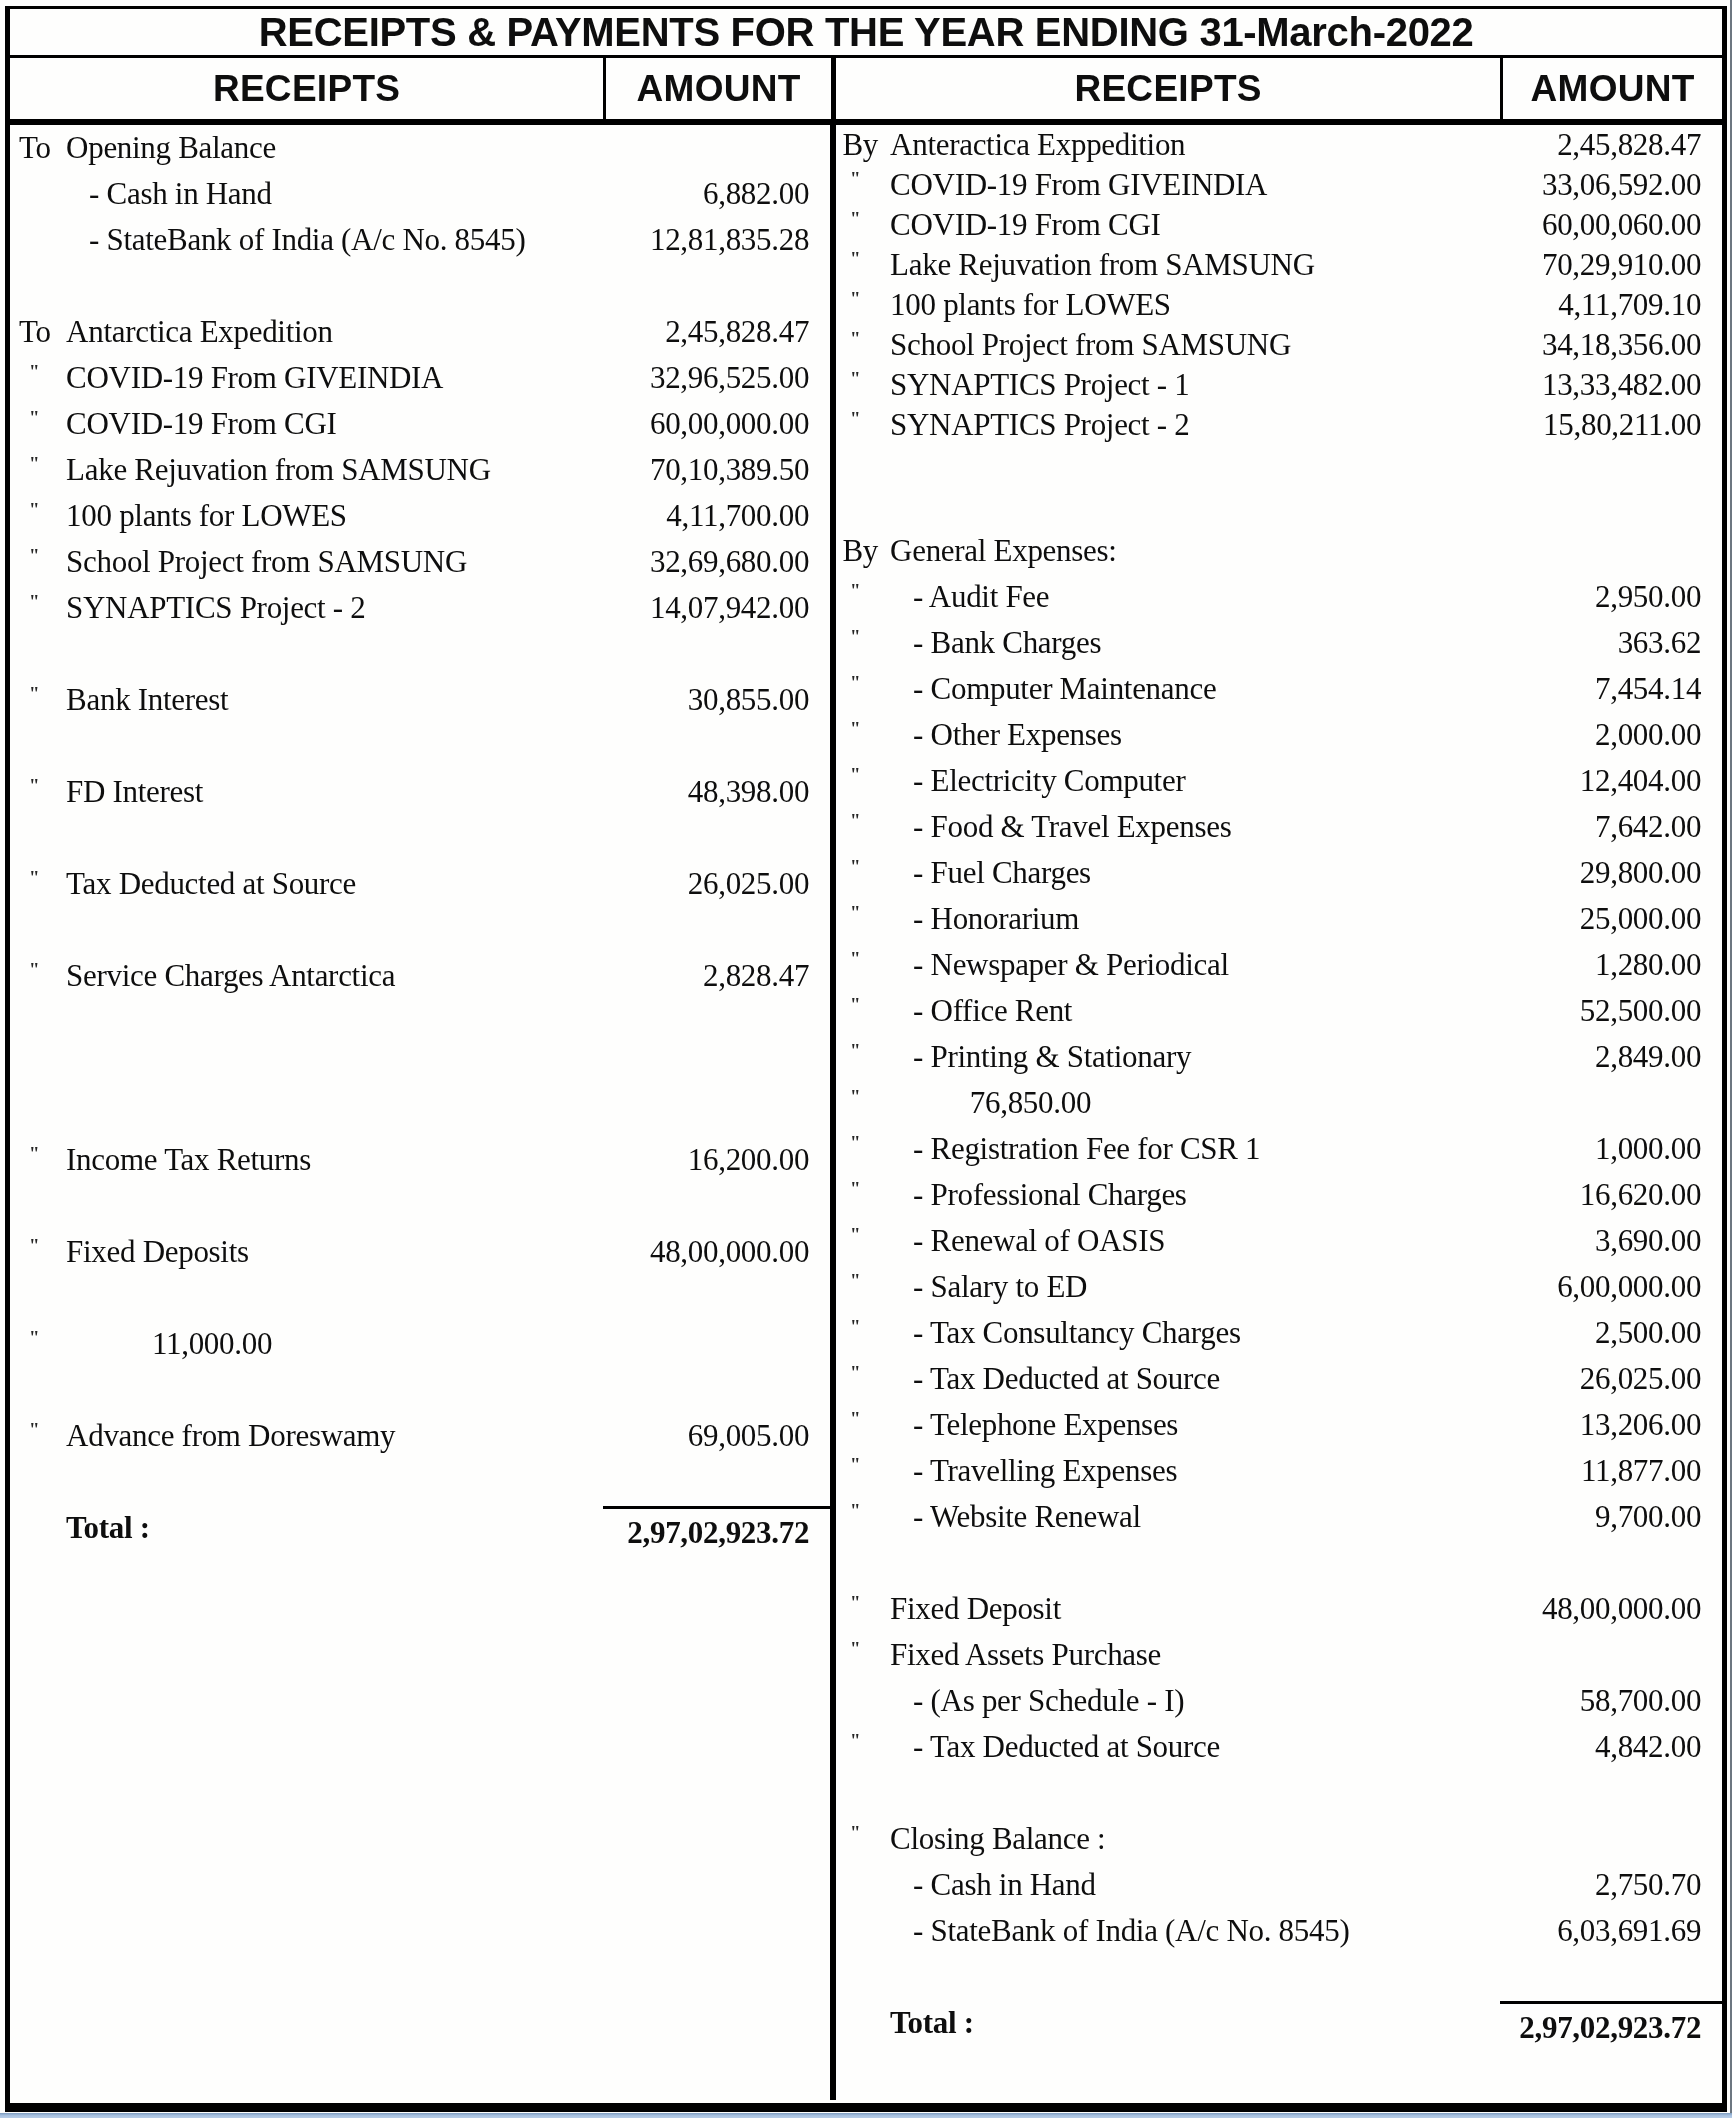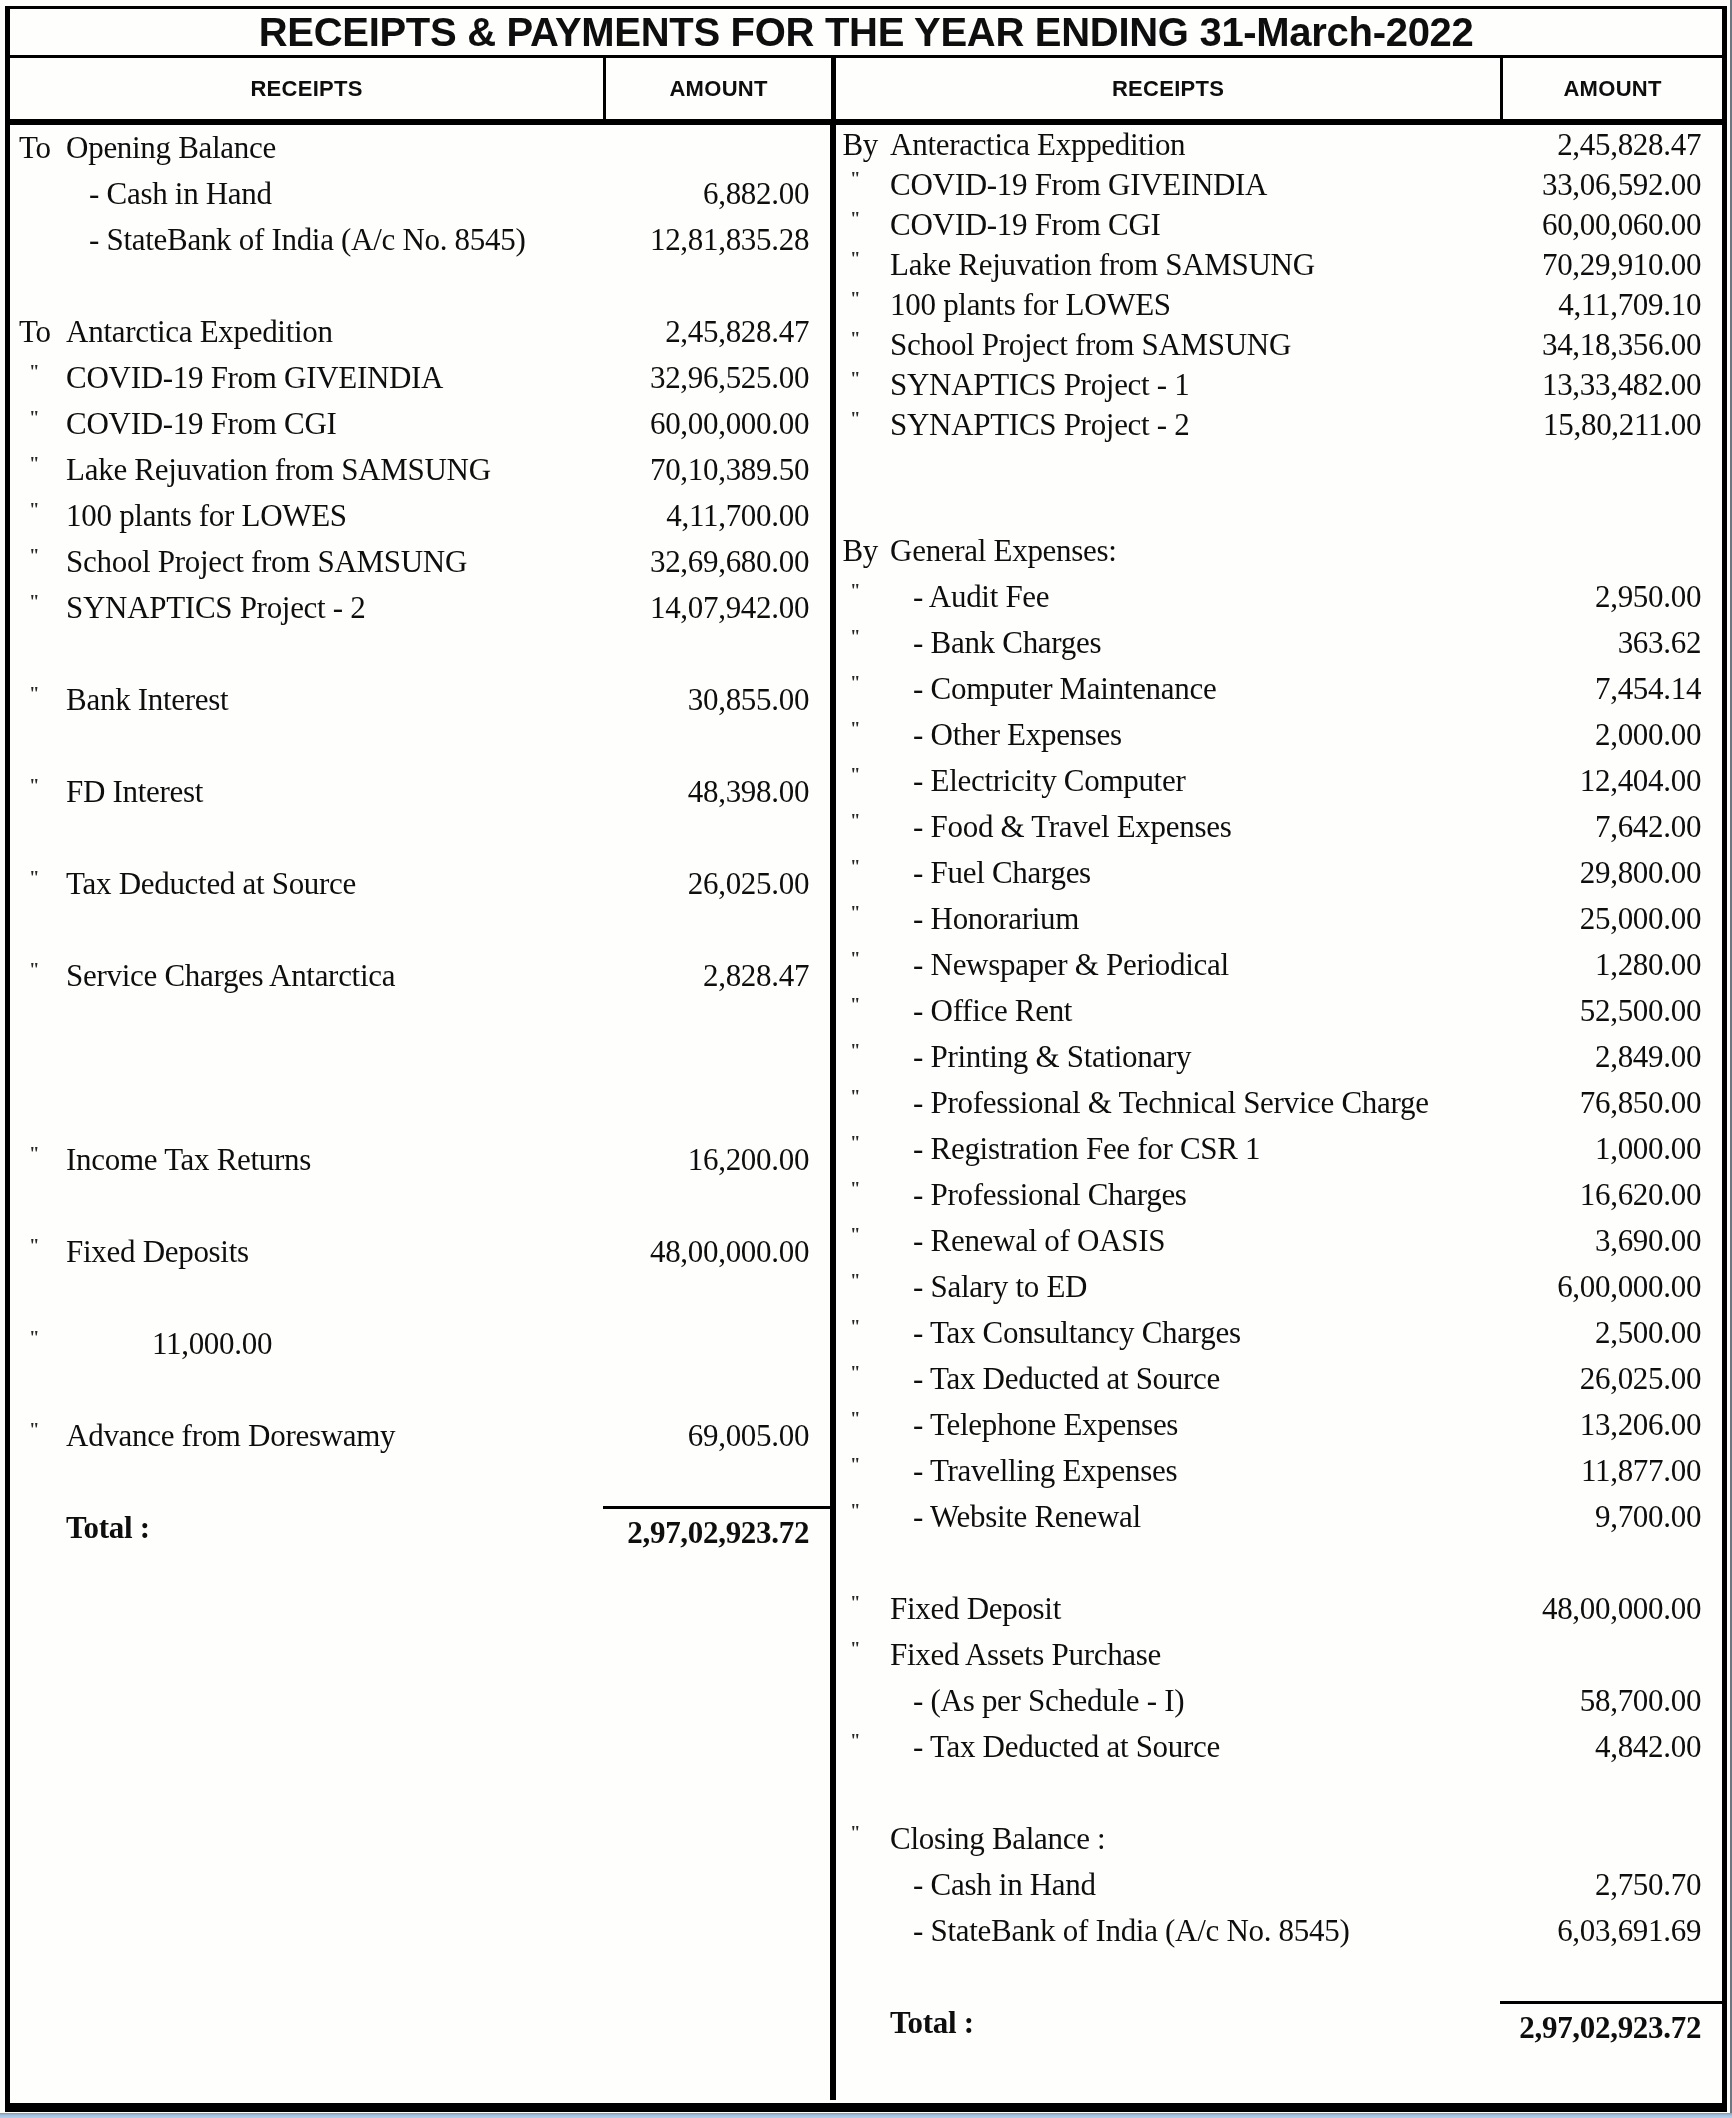--- a/index.html
+++ b/index.html
@@ -26,21 +26,21 @@
     display:flex;align-items:center;justify-content:center;
   }
   .title-row .title{
     font-size:40px;font-weight:700;letter-spacing:-0.3px;white-space:nowrap;
   }
   .header-row{
     display:flex;height:61px;border-bottom:6.4px solid #000;box-sizing:content-box;
   }
   .hcell{
     box-sizing:border-box;display:flex;align-items:center;justify-content:center;
-    font-size:22px;font-weight:700;letter-spacing:0.3px;
+    font-size:37px;font-weight:700;letter-spacing:0.3px;
   }
   .hcell.h-lr{width:596px;border-right:3.2px solid #000;}
   .hcell.h-la{width:230px;border-right:5.8px solid #000;}
   .hcell.h-rr{width:667px;border-right:3.2px solid #000;}
   .hcell.h-ra{flex:1;}
   .body{
     position:relative;height:1975px;font-family:Liberation Serif, serif;
   }
   .divider{
     position:absolute;left:820px;top:0;bottom:0;width:5.8px;background:#000;
@@ -304,21 +304,20 @@
             <span class="label ind">- Office Rent</span>
             <span class="amount">52,500.00</span>
           </div>
           <div class="row">
             <span class="prefix ditto">"</span>
             <span class="label ind">- Printing &amp; Stationary</span>
             <span class="amount">2,849.00</span>
           </div>
           <div class="row">
             <span class="prefix ditto">"</span>
-            <span class="label ind">- Professional &amp; Technical Service Charge</span>
             <span class="amount">76,850.00</span>
           </div>
           <div class="row">
             <span class="prefix ditto">"</span>
             <span class="label ind">- Registration Fee for CSR 1</span>
             <span class="amount">1,000.00</span>
           </div>
           <div class="row">
             <span class="prefix ditto">"</span>
             <span class="label ind">- Professional Charges</span>

